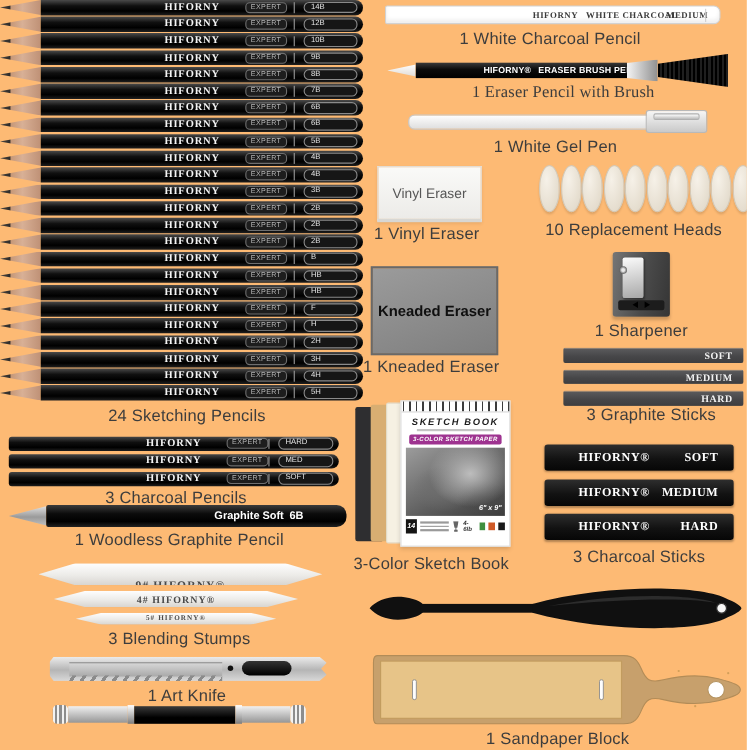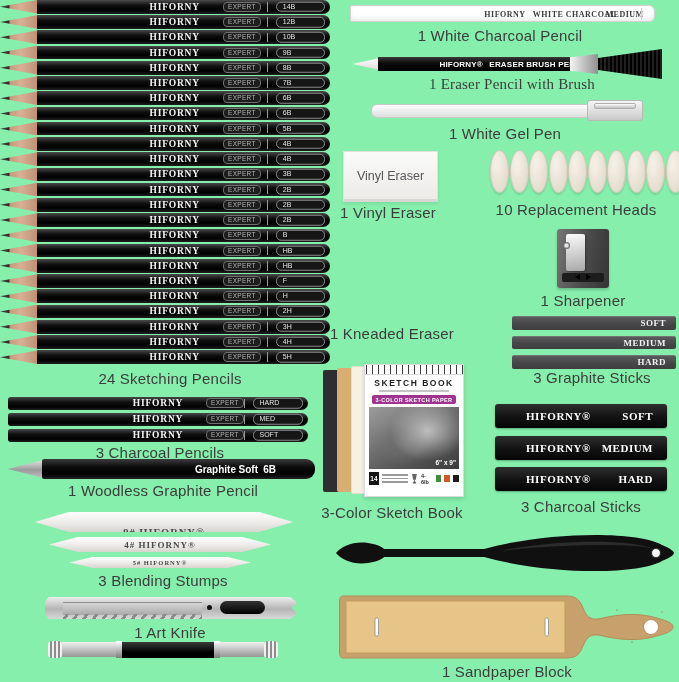--- a/index.html
+++ b/index.html
@@ -1,16 +1,16 @@
 <!DOCTYPE html>
 <html><head>
 <meta charset="utf-8">
 <style>
   html,body{margin:0;padding:0;background:#fff;}
-  #canvas{position:relative;width:679px;height:682px;background:#86efac;overflow:hidden;
+  #canvas{position:relative;width:679px;height:682px;background:#fdba74;overflow:hidden;
           font-family:"Liberation Sans",sans-serif;}
   .cap{position:absolute;font-size:15px;color:#3d3d3d;text-align:center;letter-spacing:.2px;}
 
   
   #spencils{position:absolute;left:0;top:2;width:330px;display:flex;flex-direction:column;gap:1.65px;}
   .pencil{display:flex;align-items:stretch;height:13.6px;}
   .tip{width:37px;clip-path:polygon(0 50%,100% 0,100% 100%);
        background:linear-gradient(90deg,#4d4844 0px,#2f2c29 9px,#c69878 10px,#d8b096 55%,#bf9176 100%);}
   .pbody{flex:1;position:relative;border-radius:0 7px 7px 0;
          background:linear-gradient(180deg,#4a4a4a,#101010 38%,#000 72%,#1f1f1f);}
@@ -147,21 +147,21 @@
   
   #csticks{position:absolute;left:495px;top:404px;width:172px;display:flex;flex-direction:column;gap:7.5px;}
   .cstick{position:relative;height:24px;border-radius:3px;
         background:linear-gradient(180deg,#2e2e2e,#121212 55%,#060606);box-shadow:0 1px 2px rgba(0,0,0,.3);}
   .cstick-brand{position:absolute;left:18%;top:50%;transform:translateY(-50%);
         font-family:"Liberation Serif",serif;font-weight:bold;font-size:11px;color:#fff;letter-spacing:.6px;}
   .cstick-grade{position:absolute;right:14px;top:50%;transform:translateY(-50%);
         font-family:"Liberation Serif",serif;font-weight:bold;font-size:11px;color:#fff;letter-spacing:.5px;}
 
   
-  #book{position:absolute;left:323px;top:362px;width:140px;height:137px;}
+  #book{position:absolute;left:323px;top:362px;width:140px;height:137px;font-style:italic;}
   .sheet{position:absolute;border-radius:2px;}
   .sh-black{left:0;top:8px;width:26px;height:122px;background:#2e2e30;}
   .sh-tan{left:14px;top:6px;width:26px;height:124px;background:#d8ae72;}
   .sh-cream{left:28px;top:4px;width:26px;height:126px;background:#f6f1e3;border:1px solid #e3decd;}
   .cover{position:absolute;left:41px;top:2px;width:98px;height:131px;background:#fff;
         border:1px solid #dcdcdc;box-shadow:0 2px 4px rgba(0,0,0,.15);}
   .spiral{height:9px;border-bottom:1px solid #d8d8d8;
         background:repeating-linear-gradient(90deg,transparent 0 1px,#3c3c3c 1px 2.5px,transparent 2.5px 6px);}
   .btitle{margin-top:3px;text-align:center;font-size:8.5px;font-weight:bold;letter-spacing:1.5px;color:#1d1d1d;}
   .bline{height:2px;background:#c4c4c4;margin:2px 14px 0;}
@@ -513,20 +513,23 @@
       <div class="head"></div>
       <div class="head"></div>
       <div class="head"></div>
       <div class="head"></div>
       <div class="head"></div>
       <div class="head"></div>
       <div class="head"></div>
     </div>
   <div class="cap" style="left:456px;top:201px;width:240px;">10 Replacement Heads</div>
 
+  <div id="kneaded">
+    <span>Kneaded Eraser</span>
+  </div>
   <div class="cap" style="left:322px;top:325px;width:140px;">1 Kneaded Eraser</div>
 
   <div id="sharpener">
     <div class="blade"></div>
     <div class="screw"></div>
     <div class="slot"></div>
     <div class="arrL"></div>
     <div class="arrR"></div>
   </div>
   <div class="cap" style="left:513px;top:292px;width:140px;">1 Sharpener</div>

